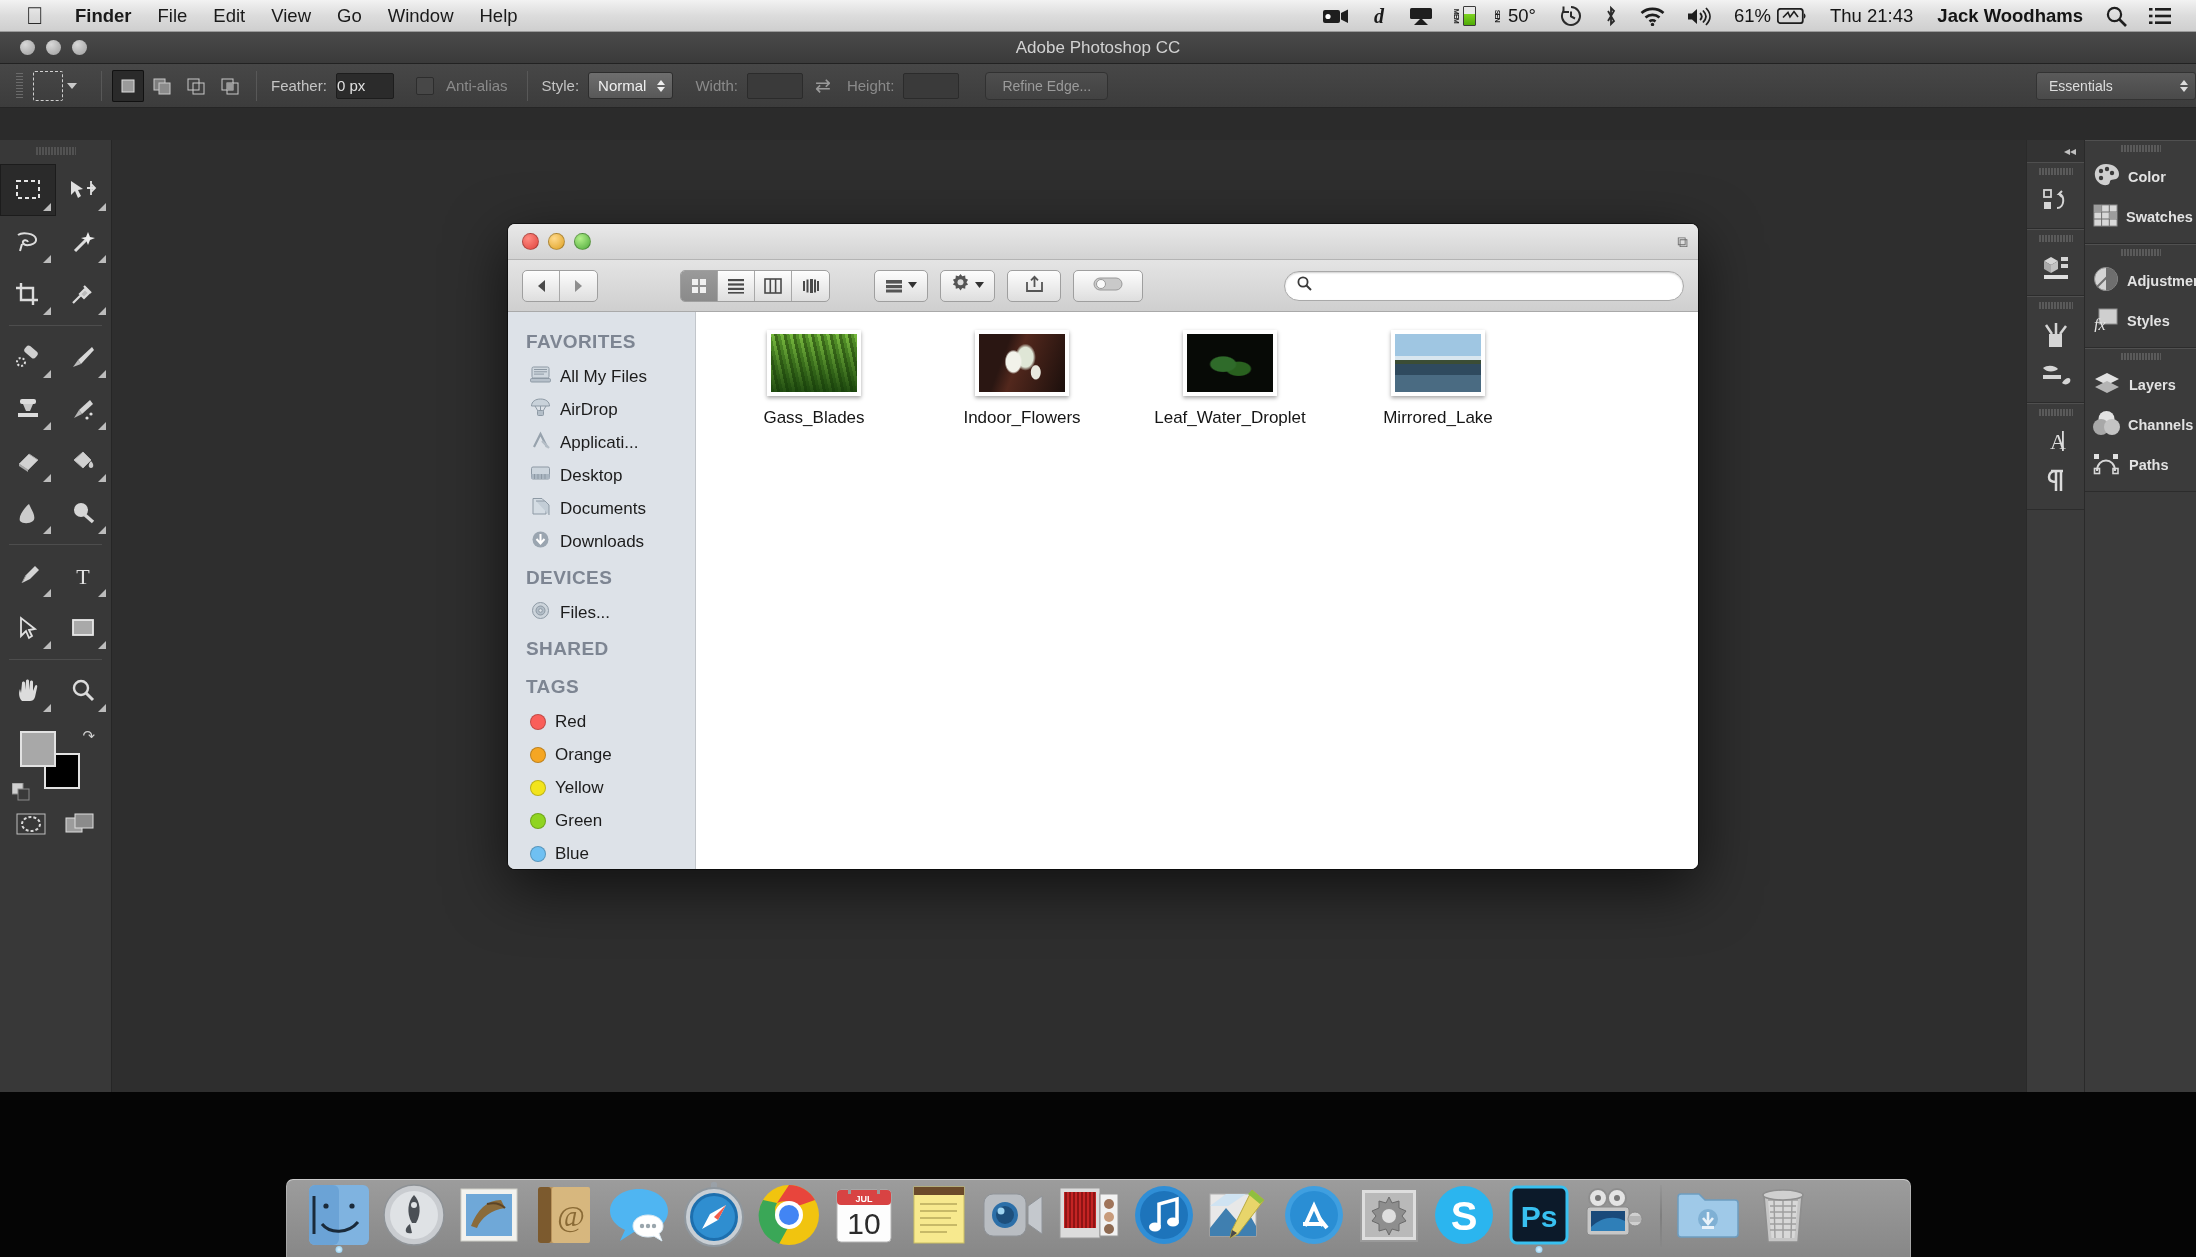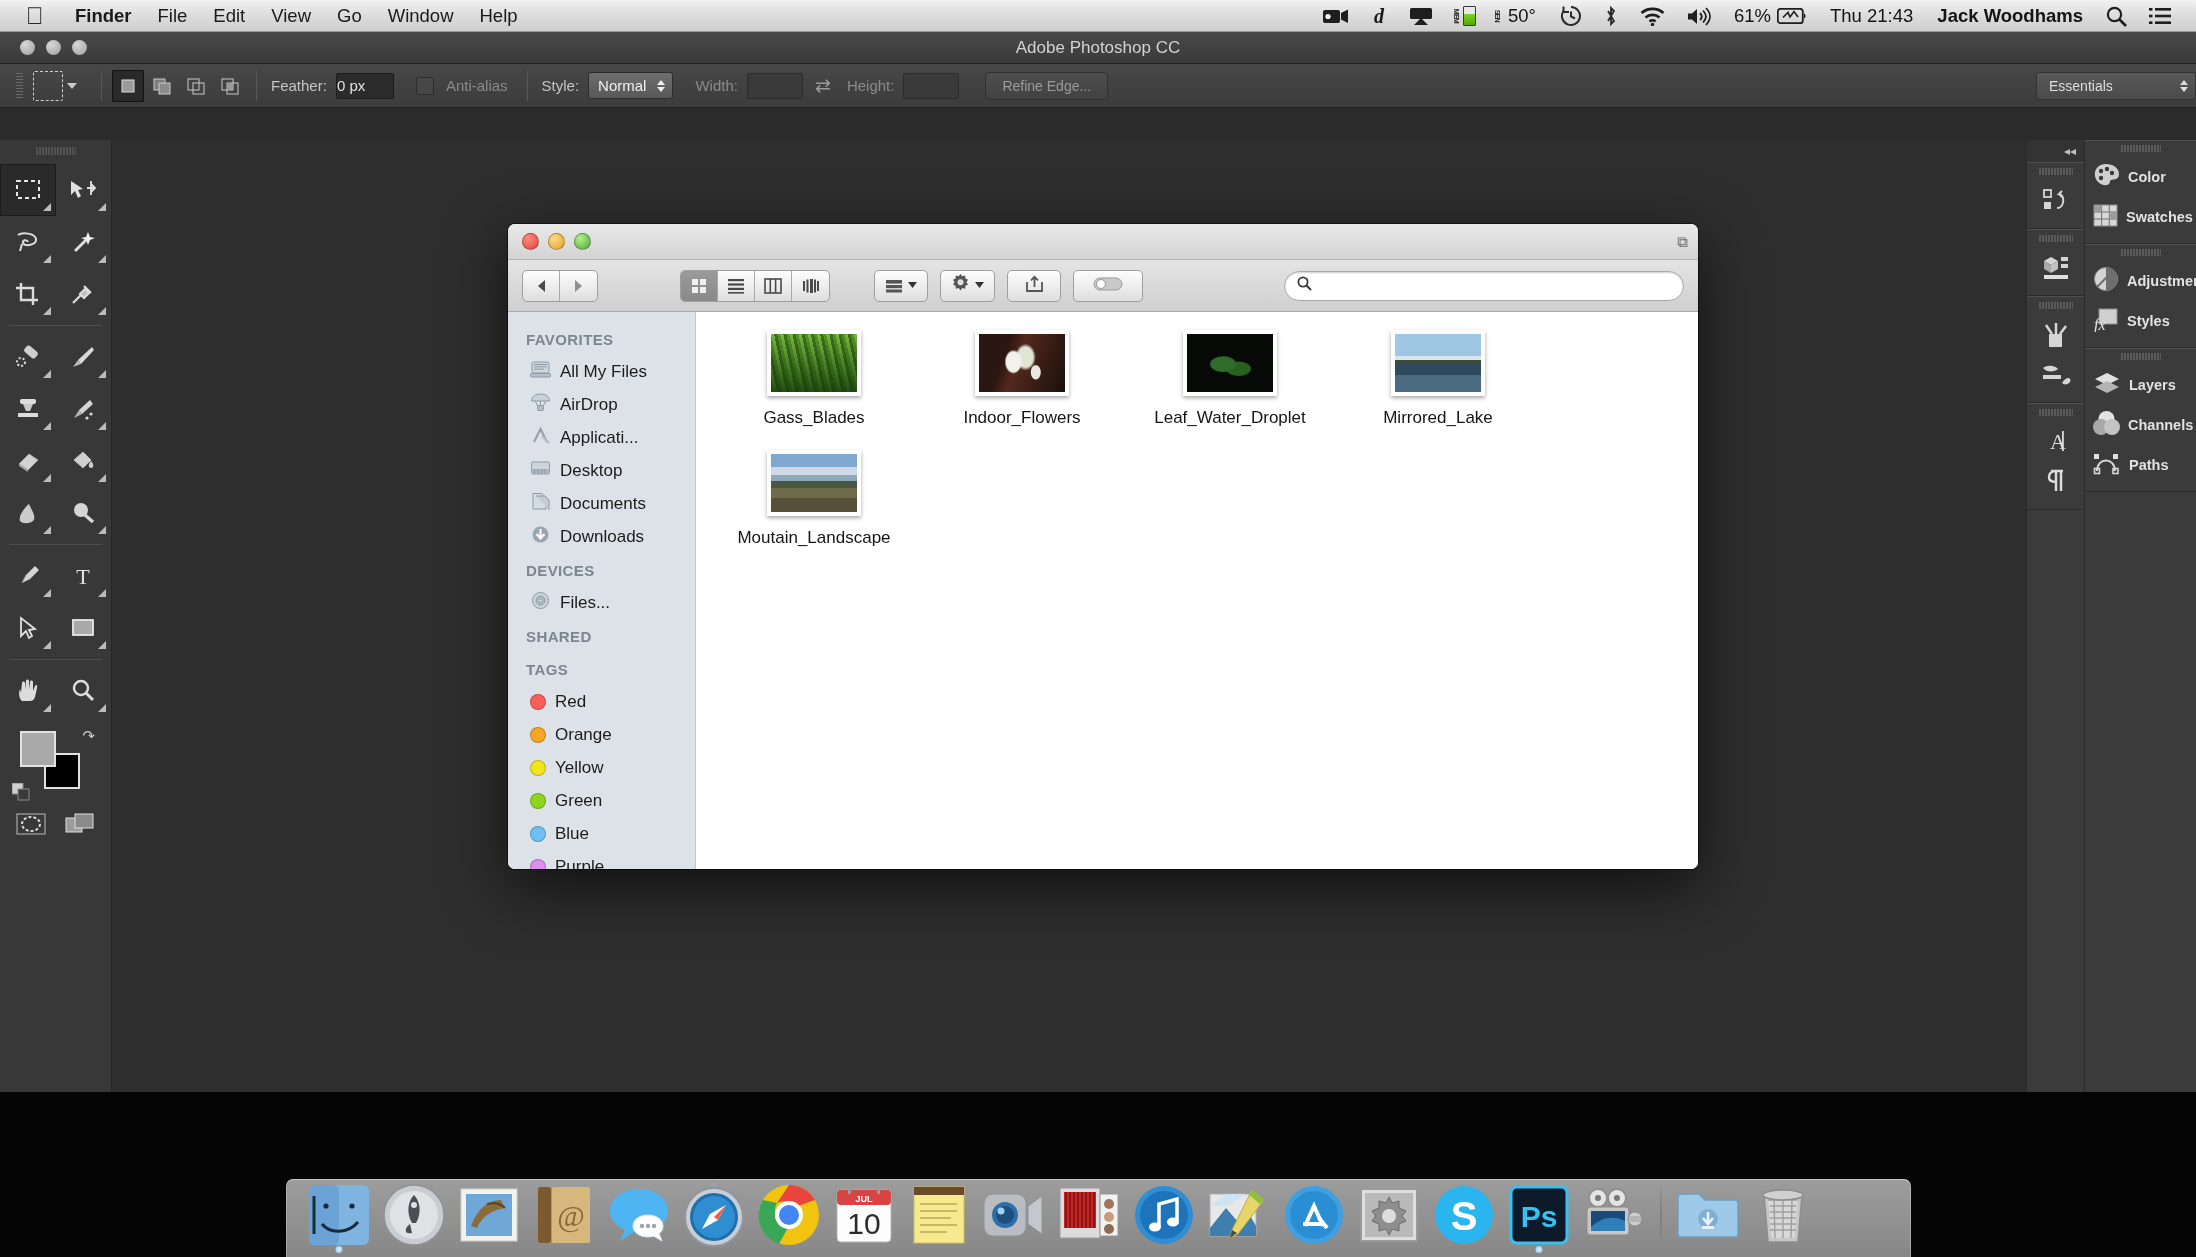--- a/index.html
+++ b/index.html
@@ -237,21 +237,21 @@
     margin-left: auto; width: 400px; height: 30px; border-radius: 15px;
     background: #fff; border: 1px solid #a9a9a9;
     box-shadow: inset 0 1px 2px rgba(0,0,0,.2);
     display: flex; align-items: center; padding: 0 12px; gap: 8px;
   }
   .fw-body { display: flex; height: 557px; }
   .fw-sidebar {
     width: 188px; background: #dde2e8; border-right: 1px solid #c2c6cb;
     padding-top: 10px; overflow: hidden;
   }
-  .sb-header { font-size: 15px; font-weight: bold; color: #7d8592;
+  .sb-header { font-size: 19px; font-weight: bold; color: #7d8592;
     letter-spacing: .4px; padding: 9px 0 7px 18px; }
   .sb-item { display: flex; align-items: center; gap: 9px; height: 33px;
     padding-left: 22px; font-size: 17px; color: #1c1c1c; }
   .sb-dot { width: 16px; height: 16px; border-radius: 50%;
     border: 1px solid rgba(0,0,0,.22); flex: none; }
   .fw-content { flex: 1; background: #fff; padding: 18px 0 0 14px; position: relative; }
   .icon-grid { display: flex; flex-wrap: wrap; }
   .file-item { width: 208px; margin-bottom: 22px; display: flex;
     flex-direction: column; align-items: center; }
   .thumb-frame { width: 94px; height: 66px; background: #fff; padding: 4px;
@@ -918,26 +918,20 @@
                 <div class="thumb th-leaf"></div>
               </div>
             <div class="file-label">Leaf_Water_Droplet</div>
           </div>
           <div class="file-item">
             <div class="thumb-frame">
                 <div class="thumb th-lake"></div>
               </div>
             <div class="file-label">Mirrored_Lake</div>
           </div>
-          <div class="file-item">
-            <div class="thumb-frame">
-                <div class="thumb th-mountain"></div>
-              </div>
-            <div class="file-label">Moutain_Landscape</div>
-          </div>
         </div>
       </div>
     </div>
   </div>
 
   <div class="dock">
     <div class="dock-icon">
       <svg width="66" height="66" viewBox="0 0 66 66">
           <rect x="3" y="3" width="60" height="60" rx="6" fill="#7fb3e0"></rect>
           <rect x="3" y="3" width="30" height="60" rx="6" fill="#6ba3d6"></rect>

